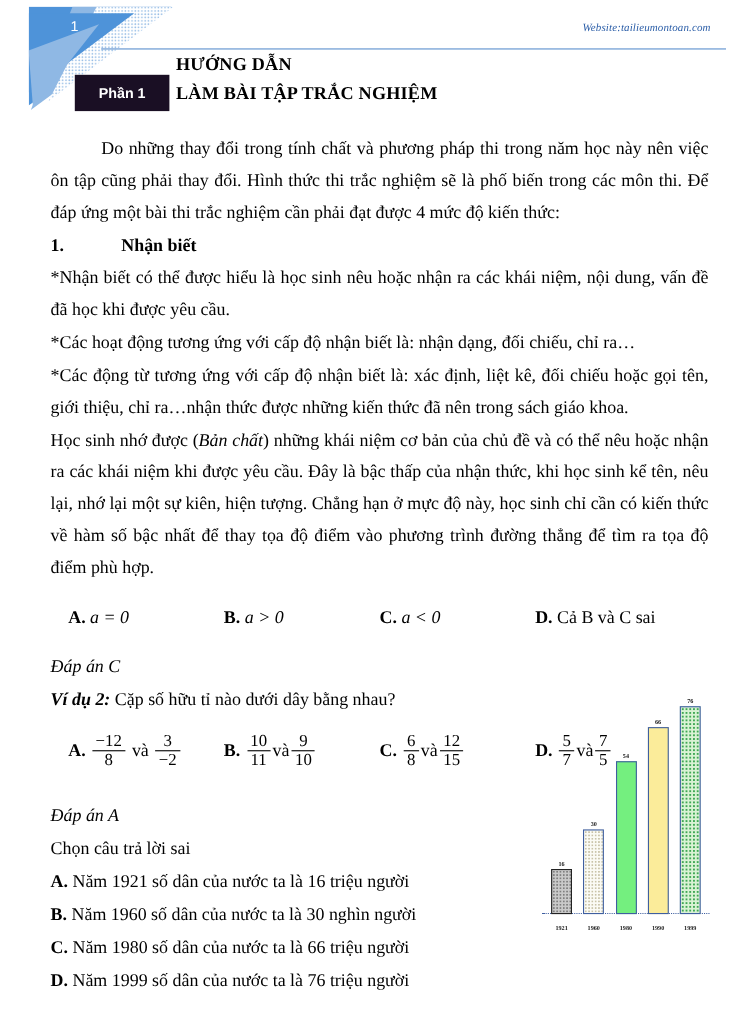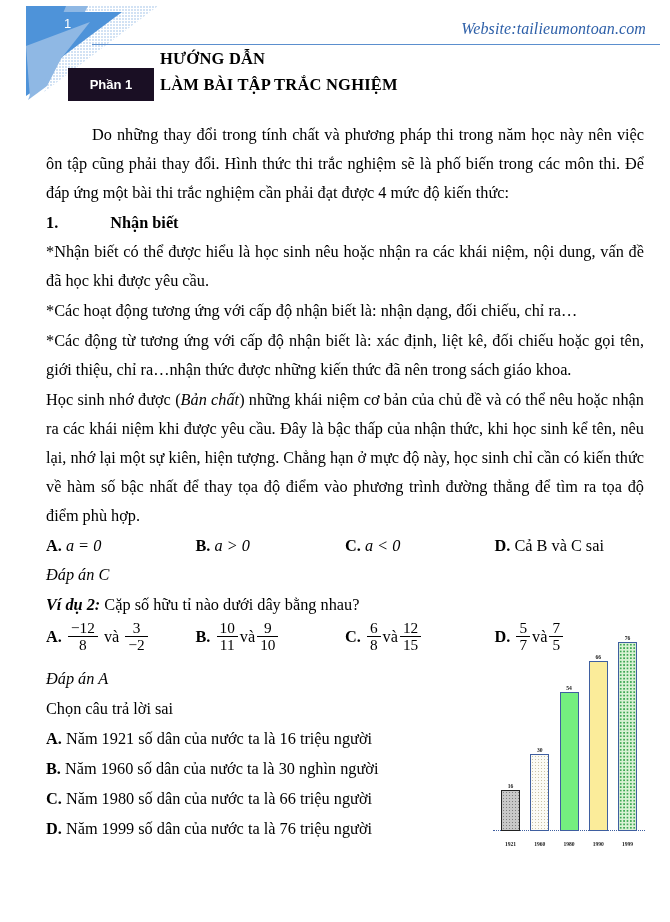--- a/index.html
+++ b/index.html
@@ -43,21 +43,21 @@
     letter-spacing: 0.3px;
     z-index: 4;
   }
 
   .site-link {
     position: absolute;
     right: 24px;
     top: 20px;
     font-family: "Liberation Serif", serif;
     font-style: italic;
-    font-size: 16px;
+    font-size: 10px;
     color: #2d5fa8;
     letter-spacing: 0.1px;
   }
   .head-rule {
     position: absolute;
     left: 92px;
     right: 10px;
     top: 44px;
     height: 1.4px;
     background: #5b8fce;
@@ -131,21 +131,21 @@
     margin: 0 2px;
   }
   .frac .num { display: block; padding: 0 3px; }
   .frac .den { display: block; border-top: 1.1px solid #000; padding: 0 3px; }
 
   
   .ansrow {
     display: flex;
     font-size: 16.3px;
     line-height: 29px;
-    margin: 0;
+    margin: 16px;
   }
   .ansrow .cell { width: 25%; }
   .ansrow.tall { line-height: 22px; align-items: flex-start; height: 44px; }
 
   
   .chart-wrap {
     position: absolute;
     left: 493px;
     top: 624px;
     width: 160px;

